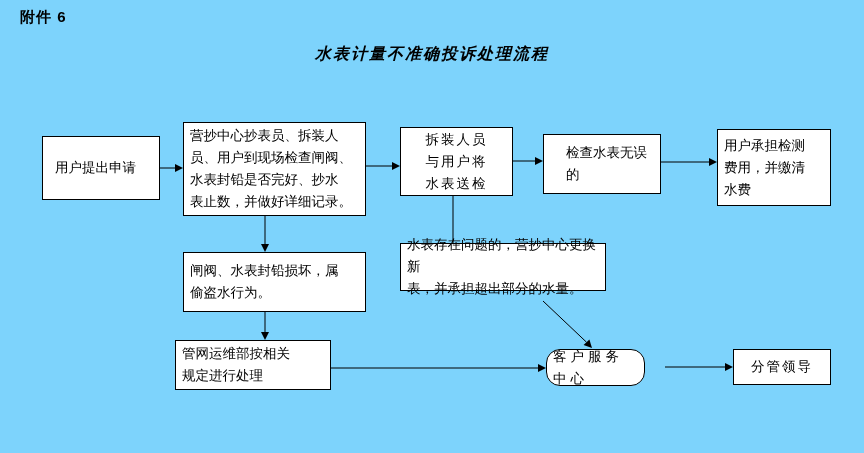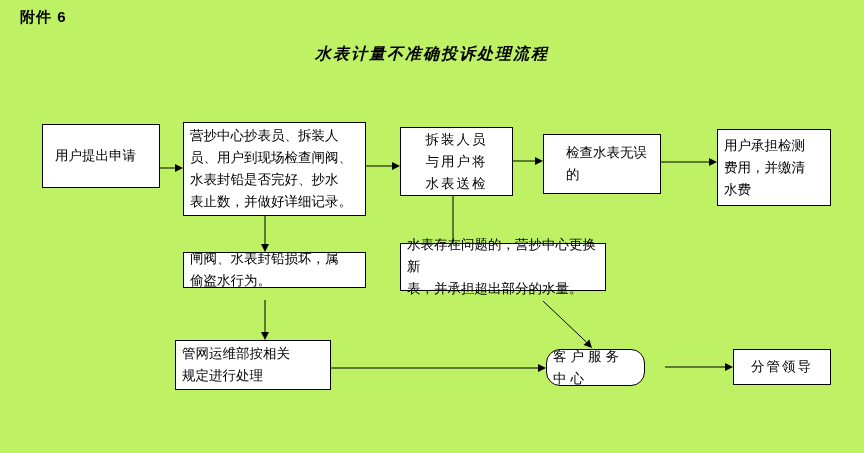--- a/index.html
+++ b/index.html
@@ -5,21 +5,21 @@
   * { margin: 0; padding: 0; box-sizing: border-box; }
   html, body { background: #ffffff; }
   body {
     font-family: "Liberation Sans", sans-serif;
     color: #000000;
   }
   .page {
     position: relative;
     width: 864px;
     height: 453px;
-    background: #bef264;
+    background: #7dd3fc;
     overflow: hidden;
   }
   .attachment {
     position: absolute;
     left: 20px;
     top: 8px;
     font-size: 15px;
     font-weight: bold;
     letter-spacing: 1px;
   }
@@ -48,26 +48,26 @@
     position: absolute;
     border: 1px solid #000;
     background: #ffffff;
     display: flex;
     align-items: center;
     font-size: 13.5px;
     line-height: 22px;
     padding: 2px 6px;
   }
   .node .txt { white-space: pre-line; }
-  .n-apply   { left: 42px;  top: 124px; width: 118px; height: 64px; padding-left: 12px; }
+  .n-apply   { left: 42px;  top: 136px; width: 118px; height: 64px; padding-left: 12px; }
   .n-inspect { left: 183px; top: 122px; width: 183px; height: 94px; }
   .n-send    { left: 400px; top: 127px; width: 113px; height: 69px; justify-content: center; text-align: center; letter-spacing: 2px; }
   .n-ok      { left: 543px; top: 134px; width: 118px; height: 60px; padding-left: 22px; }
   .n-pay     { left: 717px; top: 129px; width: 114px; height: 77px; }
-  .n-seal    { left: 183px; top: 252px; width: 183px; height: 36px; }
+  .n-seal    { left: 183px; top: 252px; width: 183px; height: 60px; }
   .n-problem { left: 400px; top: 243px; width: 206px; height: 48px; }
   .n-pipe    { left: 175px; top: 340px; width: 156px; height: 50px; }
   .n-service { left: 546px; top: 349px; width: 99px; height: 37px; justify-content: center; letter-spacing: 4px; border-radius: 14px; }
   .n-leader  { left: 733px; top: 349px; width: 98px;  height: 36px; justify-content: center; letter-spacing: 2px; }
 </style>
 </head>
 <body>
 
 <div class="page">
 

